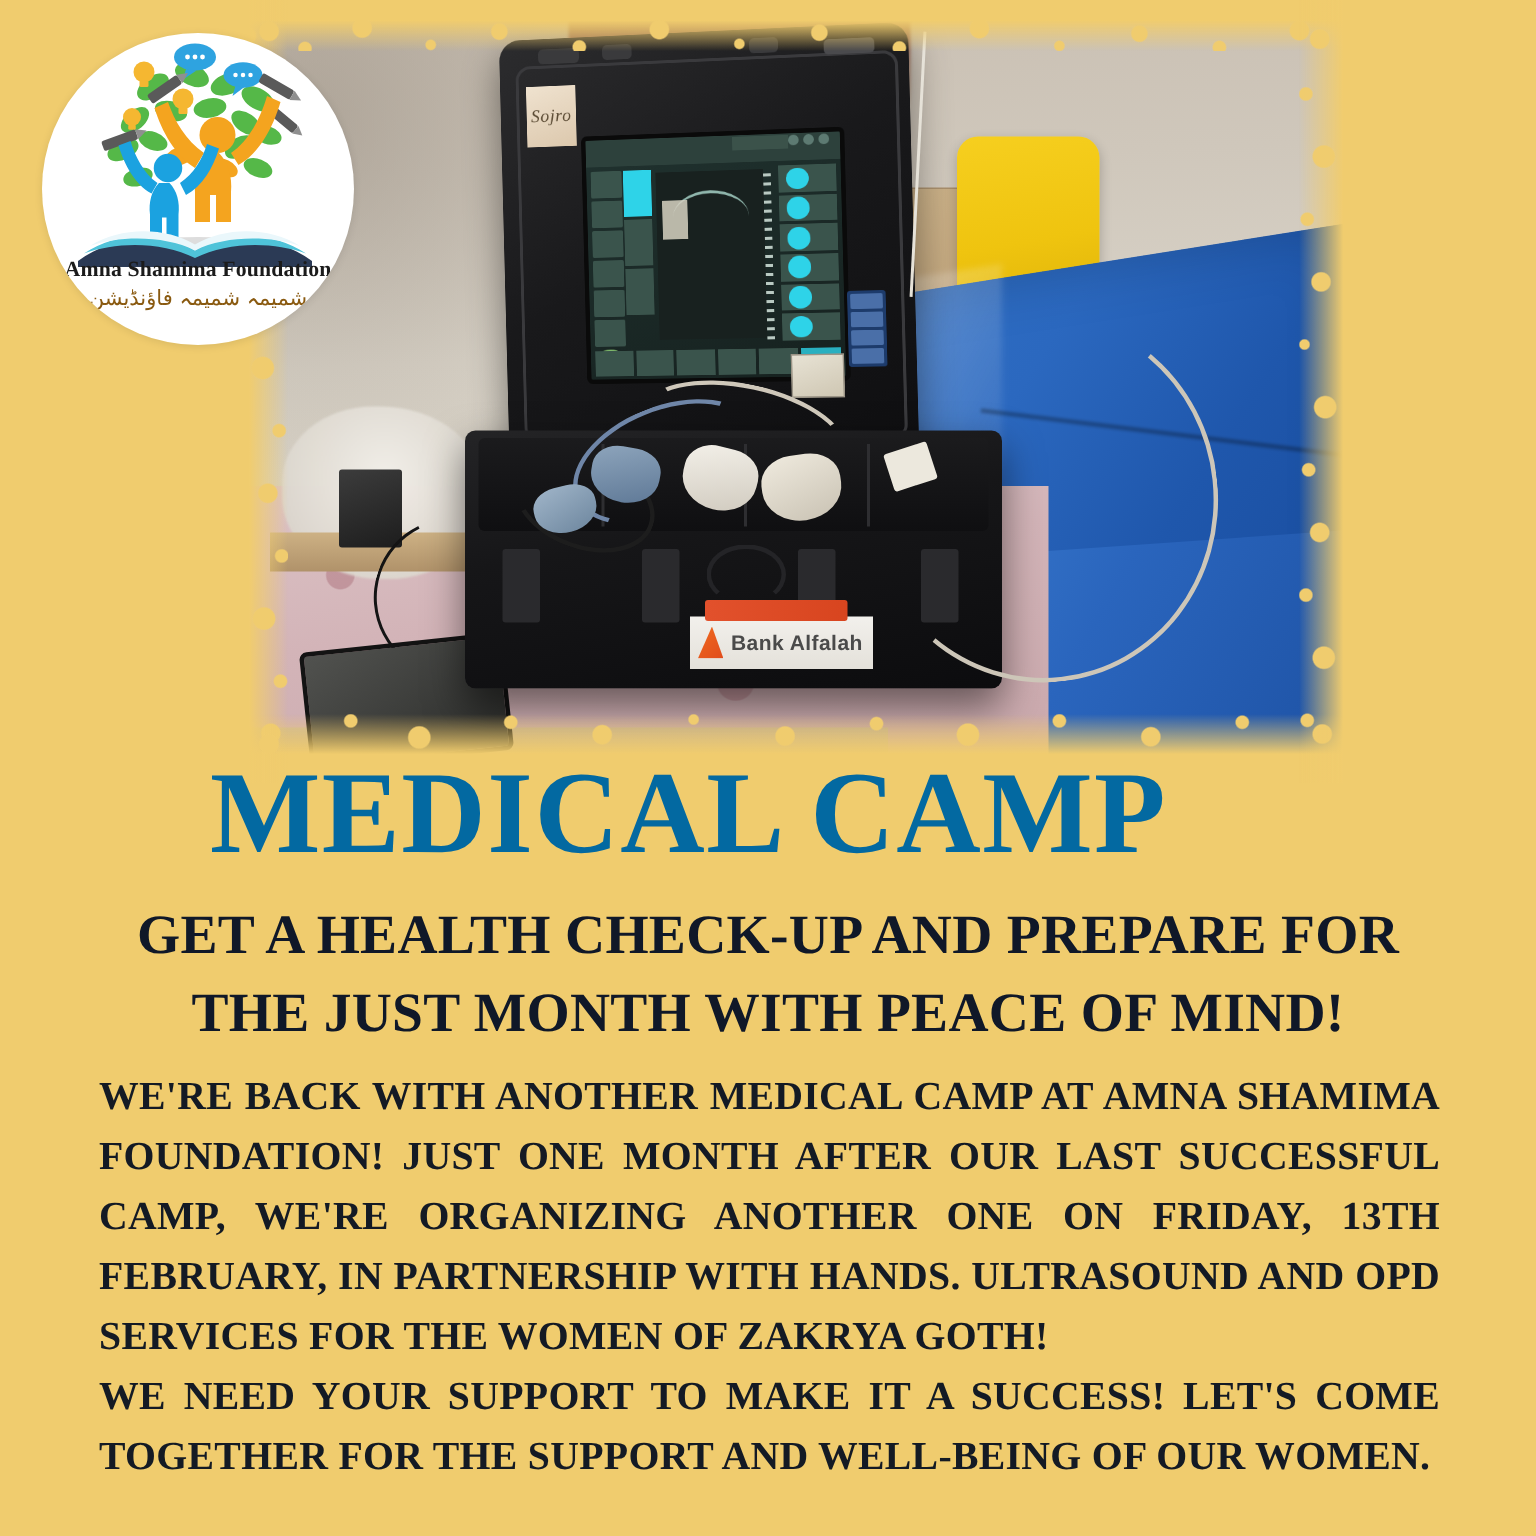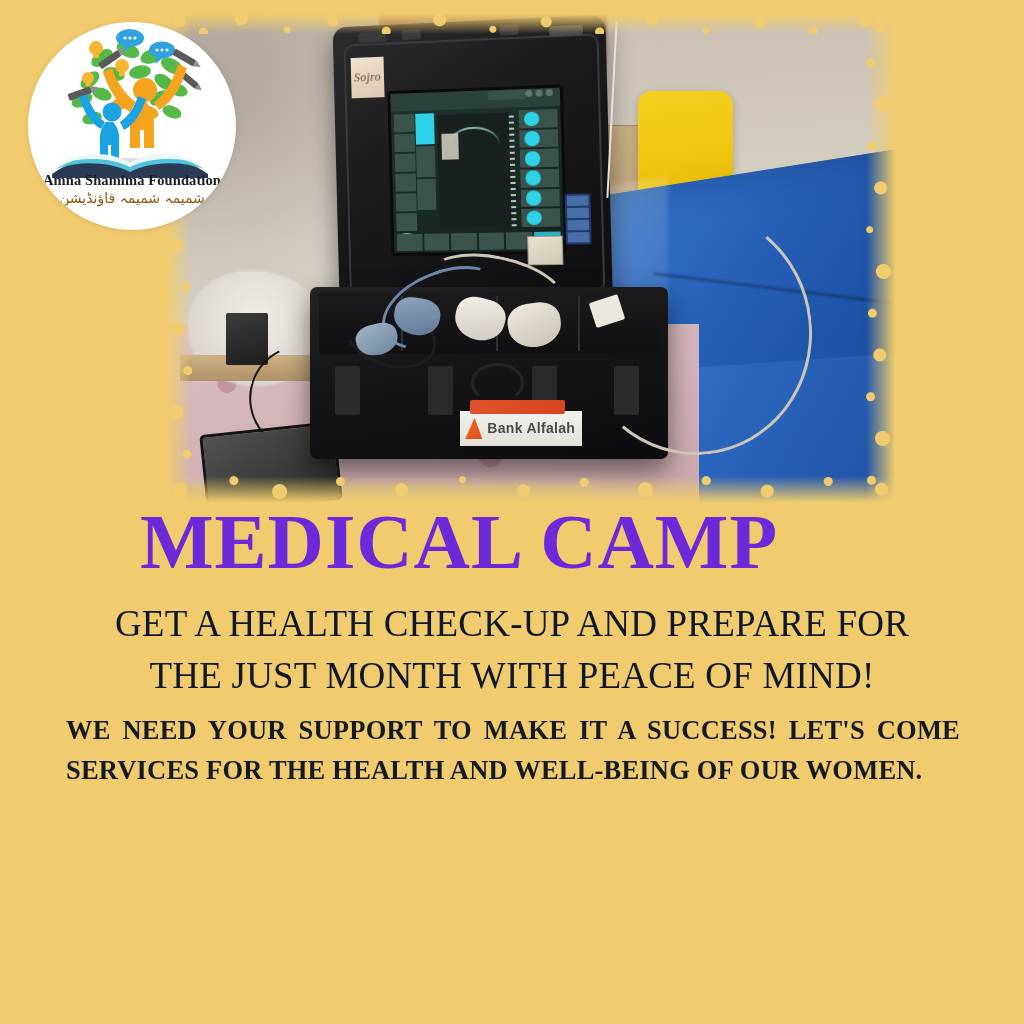--- a/index.html
+++ b/index.html
@@ -347,26 +347,26 @@
   .logo-urdu{
     position:absolute;left:0;top:168px;width:100%;text-align:center;
     font-family:"DejaVu Sans",sans-serif;font-size:14px;color:#8a5a10;
     direction:rtl;
   }
 
   
   #headline{
     position:absolute;left:0;top:502px;width:918px;text-align:center;
     font-family:"Liberation Serif",serif;font-weight:700;
-    font-size:78px;line-height:80px;color:#6d28d9;
+    font-size:78px;line-height:80px;color:#0369a1;
     letter-spacing:1px;
   }
   .sub{
     position:absolute;left:0;width:1024px;text-align:center;
-    font-family:"Liberation Serif",serif;font-weight:400;
+    font-family:"Liberation Serif",serif;font-weight:700;
     font-size:37px;line-height:40px;color:#101828;letter-spacing:.2px;
   }
   #sub1{top:604px;}
   #sub2{top:656px;}
 
   #body-copy{
     position:absolute;left:66px;top:710px;width:894px;
     font-family:"Liberation Serif",serif;font-weight:700;
     font-size:26.5px;line-height:40px;color:#141a24;
     text-align:justify;letter-spacing:.2px;
@@ -603,16 +603,17 @@
     <div class="logo-name">Amna Shamima Foundation</div>
     <div class="logo-urdu">شمیمہ شمیمہ فاؤنڈیشن</div>
   </div>
 
   <div id="headline">MEDICAL CAMP</div>
 
   <div class="sub" id="sub1">GET A HEALTH CHECK-UP AND PREPARE FOR</div>
   <div class="sub" id="sub2">THE JUST MONTH WITH PEACE OF MIND!</div>
 
   <div id="body-copy">
-    <p class="last-j">WE NEED YOUR SUPPORT TO MAKE IT A SUCCESS! LET'S COME SERVICES FOR THE HEALTH AND WELL-BEING OF OUR WOMEN.</p>
+    <p class="last-j">WE'RE BACK WITH ANOTHER MEDICAL CAMP AT AMNA SHAMIMA FOUNDATION! JUST ONE MONTH AFTER OUR LAST SUCCESSFUL CAMP, WE'RE ORGANIZING ANOTHER ONE ON FRIDAY, 13TH FEBRUARY, IN PARTNERSHIP WITH HANDS. ULTRASOUND AND OPD SERVICES FOR THE WOMEN OF ZAKRYA GOTH!</p>
+    <p class="last-j">WE NEED YOUR SUPPORT TO MAKE IT A SUCCESS! LET'S COME TOGETHER FOR THE SUPPORT AND WELL-BEING OF OUR WOMEN.</p>
   </div>
 
 </div>
 
 </body></html>

